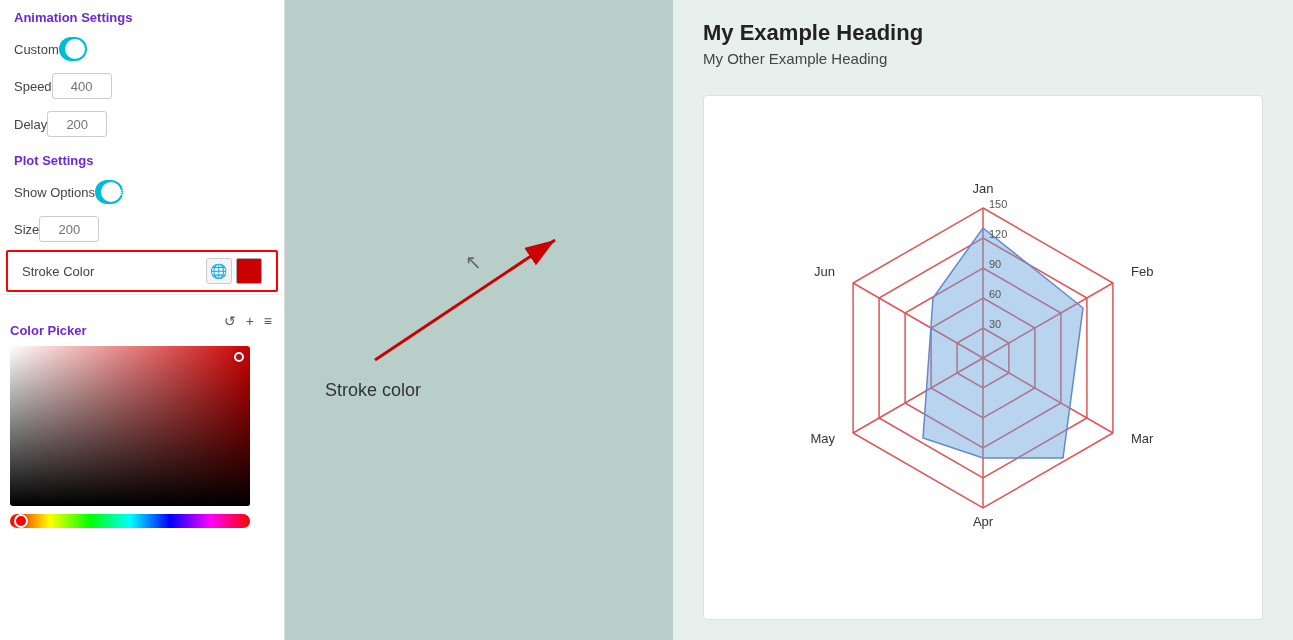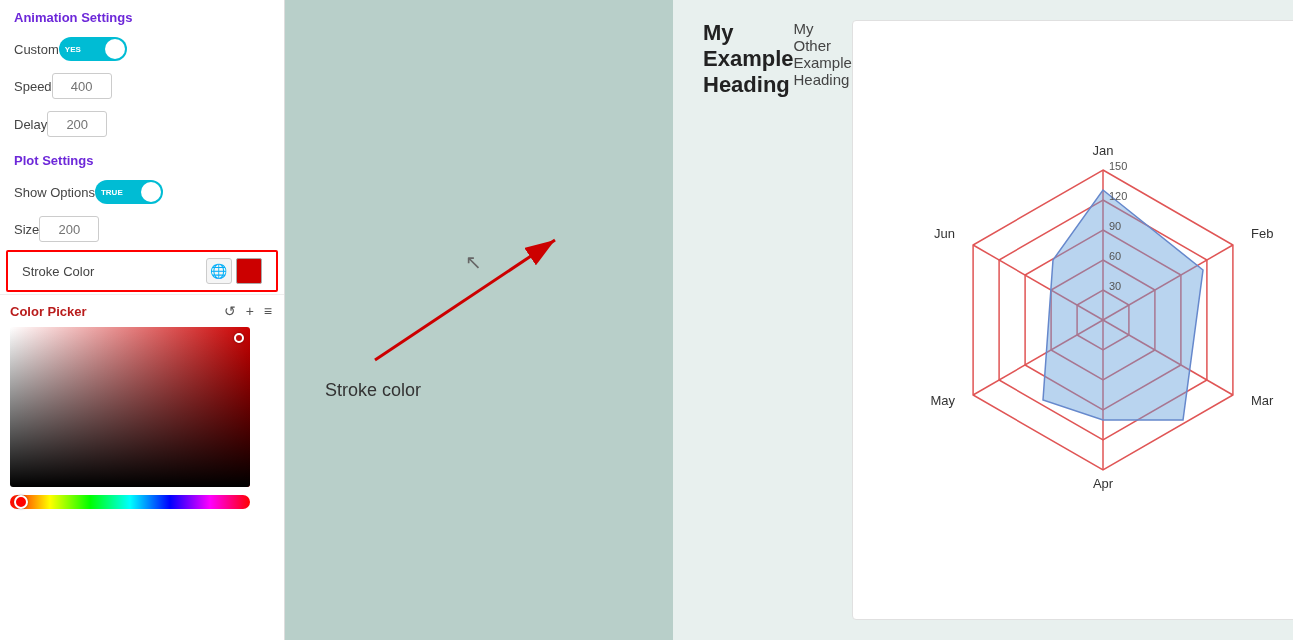--- a/index.html
+++ b/index.html
@@ -68,21 +68,21 @@
       padding: 6px 14px;
     }
     .setting-label {
       font-size: 13px;
       color: #444;
     }
 
     
     .toggle-wrap {
       position: relative;
-      width: 68px;
+      width: 28px;
       height: 24px;
     }
     .toggle-slider {
       position: absolute;
       top: 0; left: 0; right: 0; bottom: 0;
       background: #00bcd4;
       border-radius: 12px;
       cursor: pointer;
       display: flex;
       align-items: center;
@@ -161,21 +161,22 @@
     }
     .color-picker-header {
       display: flex;
       align-items: center;
       justify-content: space-between;
       margin-bottom: 8px;
     }
     .color-picker-title {
       font-size: 13px;
       font-weight: bold;
-      color: #b91c1c;
+      color: #6d28d9;
+      margin-top: 20px;
     }
     .color-picker-actions {
       display: flex;
       gap: 6px;
       align-items: center;
     }
     .cp-action-btn {
       background: none;
       border: none;
       cursor: pointer;
@@ -251,21 +252,21 @@
       left: 10px;
       white-space: nowrap;
     }
 
     
     .right-panel {
       width: 620px;
       background: #e8f0ee;
       padding: 20px 30px;
       display: flex;
-      flex-direction: row;
+      flex-direction: column;
     }
     .chart-heading-main {
       font-size: 22px;
       font-weight: bold;
       color: #222;
       margin-bottom: 4px;
     }
     .chart-heading-sub {
       font-size: 15px;
       color: #444;

